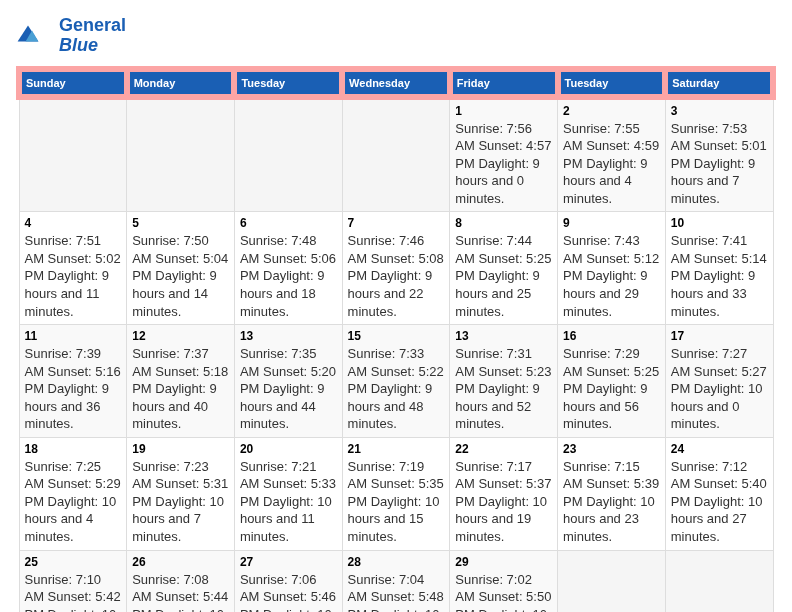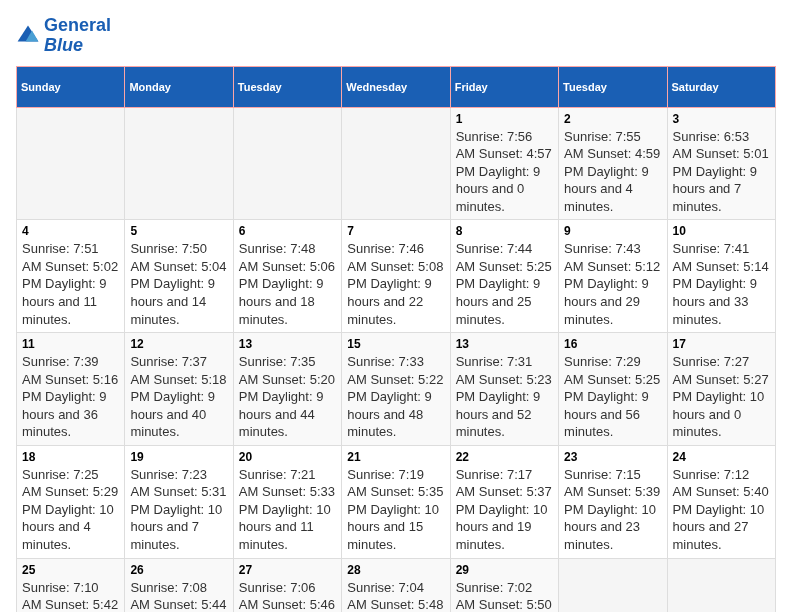--- a/index.html
+++ b/index.html
@@ -12,21 +12,21 @@
     }
     .header-area {
       display: flex;
       justify-content: space-between;
       align-items: flex-start;
       margin-bottom: 10px;
     }
     .logo {
       display: flex;
       align-items: center;
-      gap: 4px;
+      gap: 19px;
     }
     .logo-text {
       font-size: 18px;
       font-weight: bold;
       color: #333;
       line-height: 1.1;
     }
     .logo-text span {
       color: #1a5fb4;
     }
@@ -47,24 +47,24 @@
       color: #555;
     }
     table {
       width: 100%;
       border-collapse: collapse;
       font-size: 10.5px;
     }
     thead th {
       background-color: #1a5fb4;
       color: #fff;
-      padding: 14px 4px;
+      padding: 5px 4px;
       text-align: left;
       font-size: 11px;
-      border: 1px solid #fca5a5;
+      border: 6px solid #fca5a5;
     }
     tbody td {
       vertical-align: top;
       padding: 4px 5px;
       border: 1px solid #ddd;
       width: 14.28%;
       min-height: 80px;
       height: 85px;
       background: #fff;
     }
@@ -134,21 +134,21 @@
 Daylight: 9 hours and 0 minutes.</div>
         </td>
         <td>
           <span class="day-number">2</span>
           <div class="cell-content">Sunrise: 7:55 AM
 Sunset: 4:59 PM
 Daylight: 9 hours and 4 minutes.</div>
         </td>
         <td>
           <span class="day-number">3</span>
-          <div class="cell-content">Sunrise: 6:53 AM
+          <div class="cell-content">Sunrise: 7:53 AM
 Sunset: 5:01 PM
 Daylight: 9 hours and 7 minutes.</div>
         </td>
       </tr>
       <tr>
         <td>
           <span class="day-number">4</span>
           <div class="cell-content">Sunrise: 7:51 AM
 Sunset: 5:02 PM
 Daylight: 9 hours and 11 minutes.</div>

